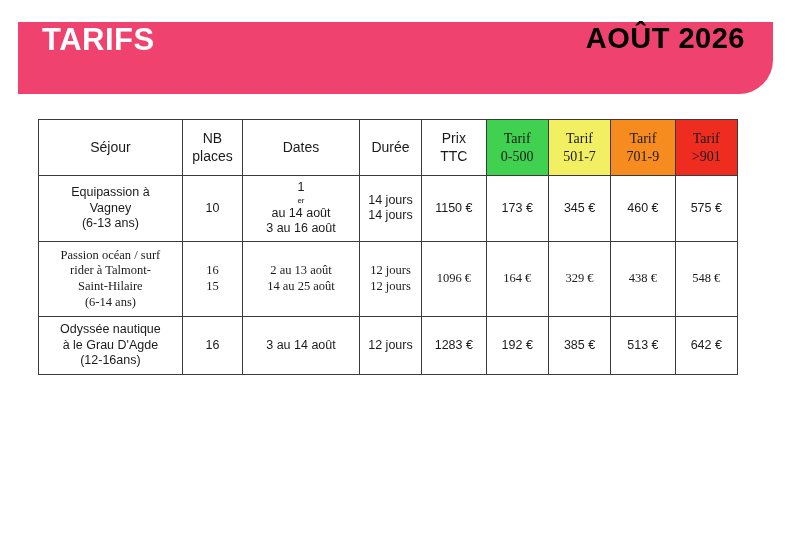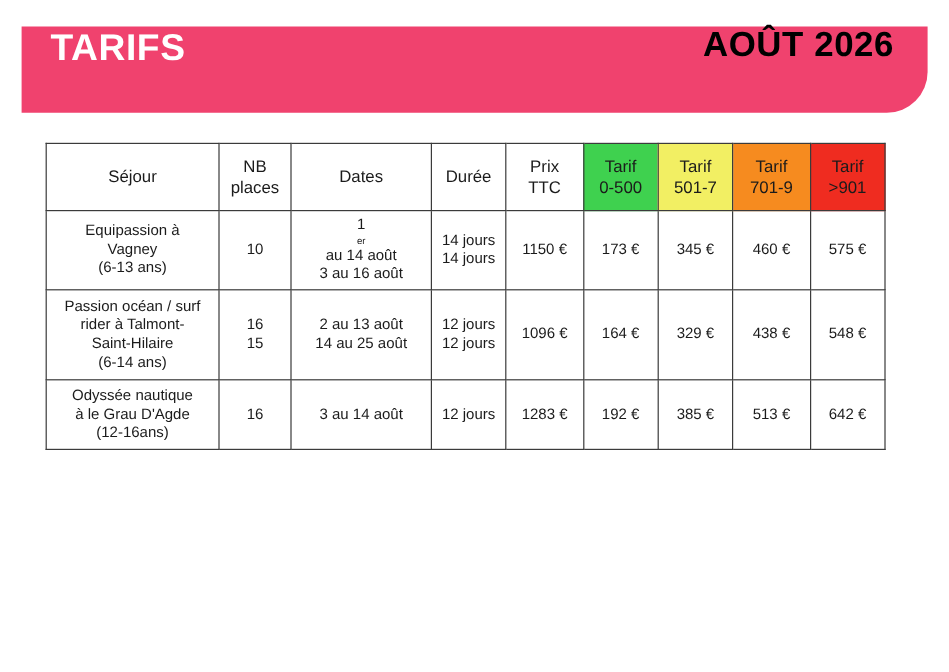--- a/index.html
+++ b/index.html
@@ -74,30 +74,30 @@
   .col-sejour   { width: 143px; }
   .col-nb       { width: 60px;  }
   .col-dates    { width: 116px; }
   .col-duree    { width: 62px;  }
   .col-prix     { width: 64px;  }
   .col-t1       { width: 62px;  }
   .col-t2       { width: 62px;  }
   .col-t3       { width: 64px;  }
   .col-t4       { width: 62px;  }
 
-  th.tier { color: #ffffff; font-size: 13.5px; }
+  th.tier { color: #ffffff; font-size: 13.5px; font-family: Liberation Serif, serif; }
   th.tier-1 { background: #3fd14f; }
   th.tier-2 { background: #f2ef63; color: #ffffff; }
   th.tier-3 { background: #f68b1f; }
   th.tier-4 { background: #ef2c20; }
 
   td.sejour { font-size: 12.5px; }
   .row-h1 { height: 54px; margin-top: 12px; }
   .row-h2 { height: 58px; }
-  .row-h3 { height: 75px; }
+  .row-h3 { height: 75px; font-family: Liberation Serif, serif; }
   .row-h4 { height: 58px; }
 
   .sup { font-size: 8px; vertical-align: super; }
   .two-line span { display: block; }
 </style>
 </head>
 <body>
 
 <div id="page">
 

